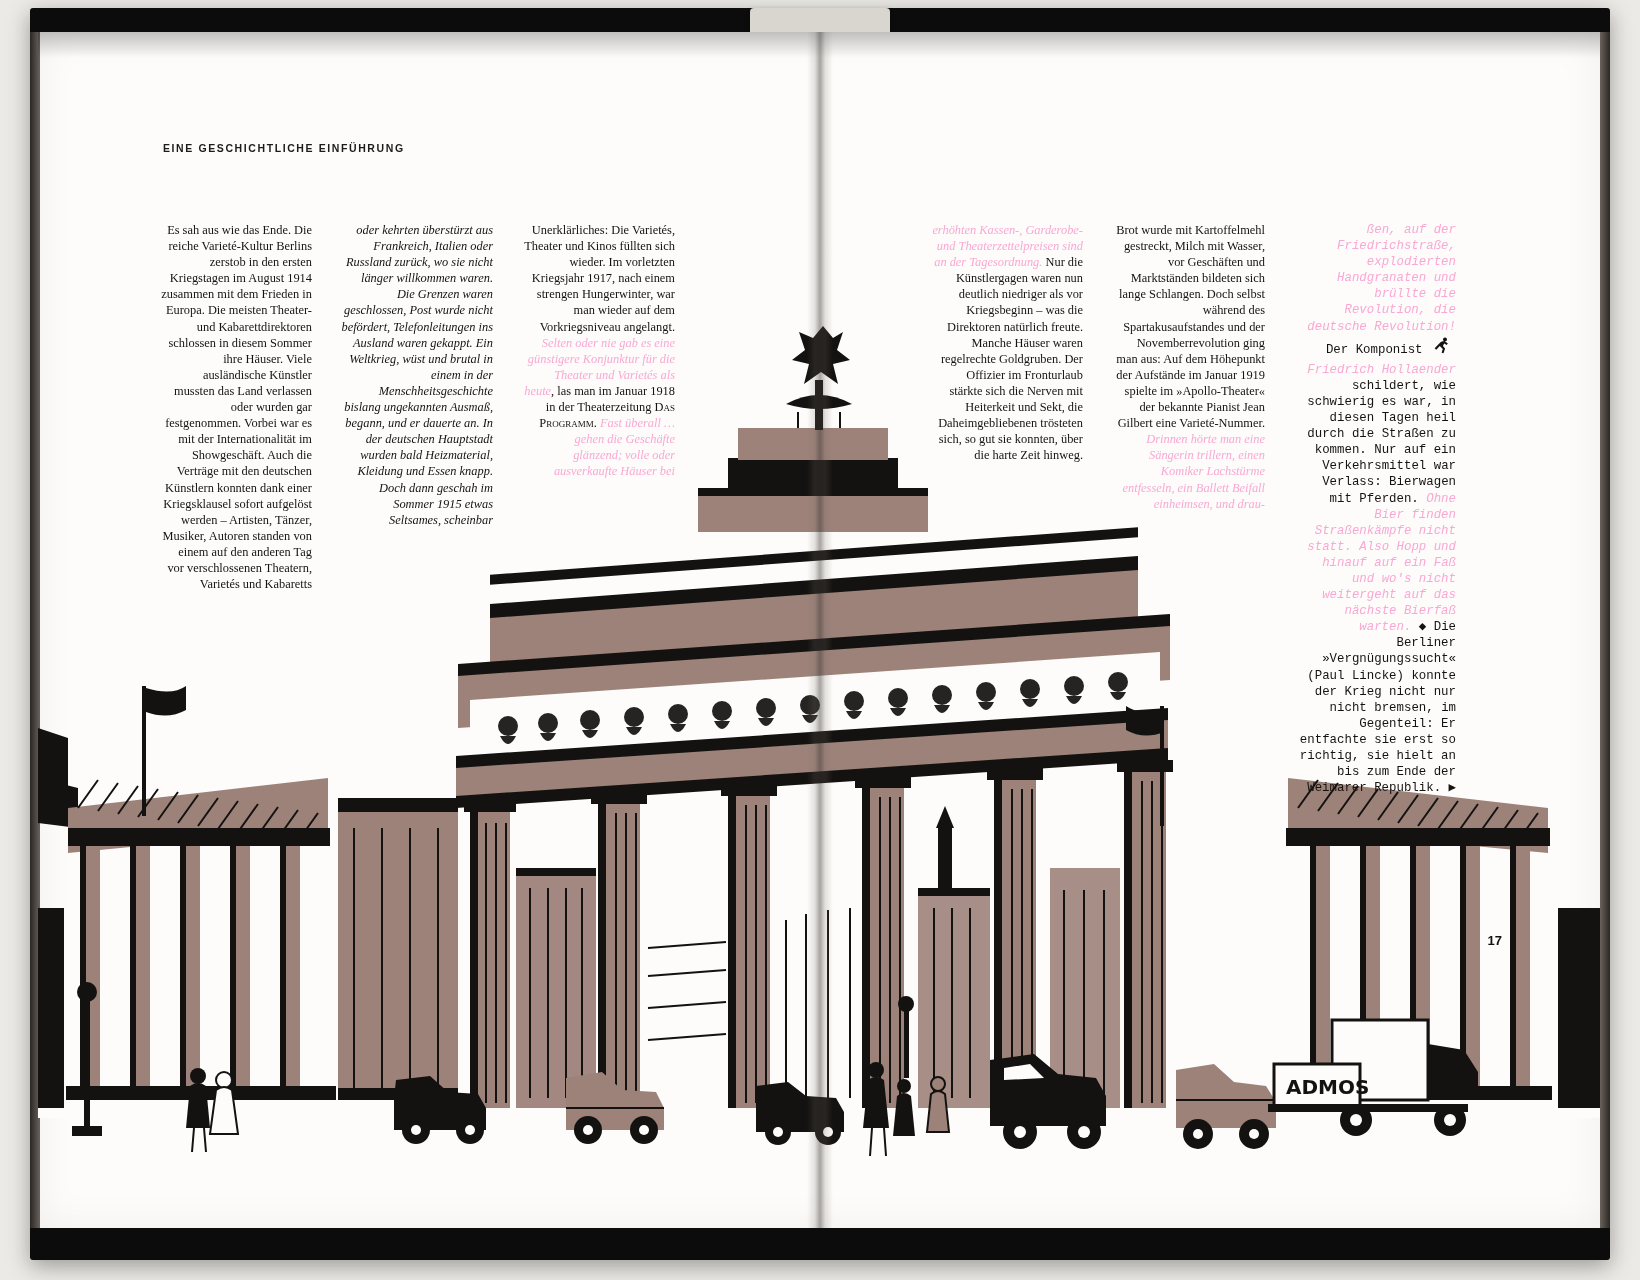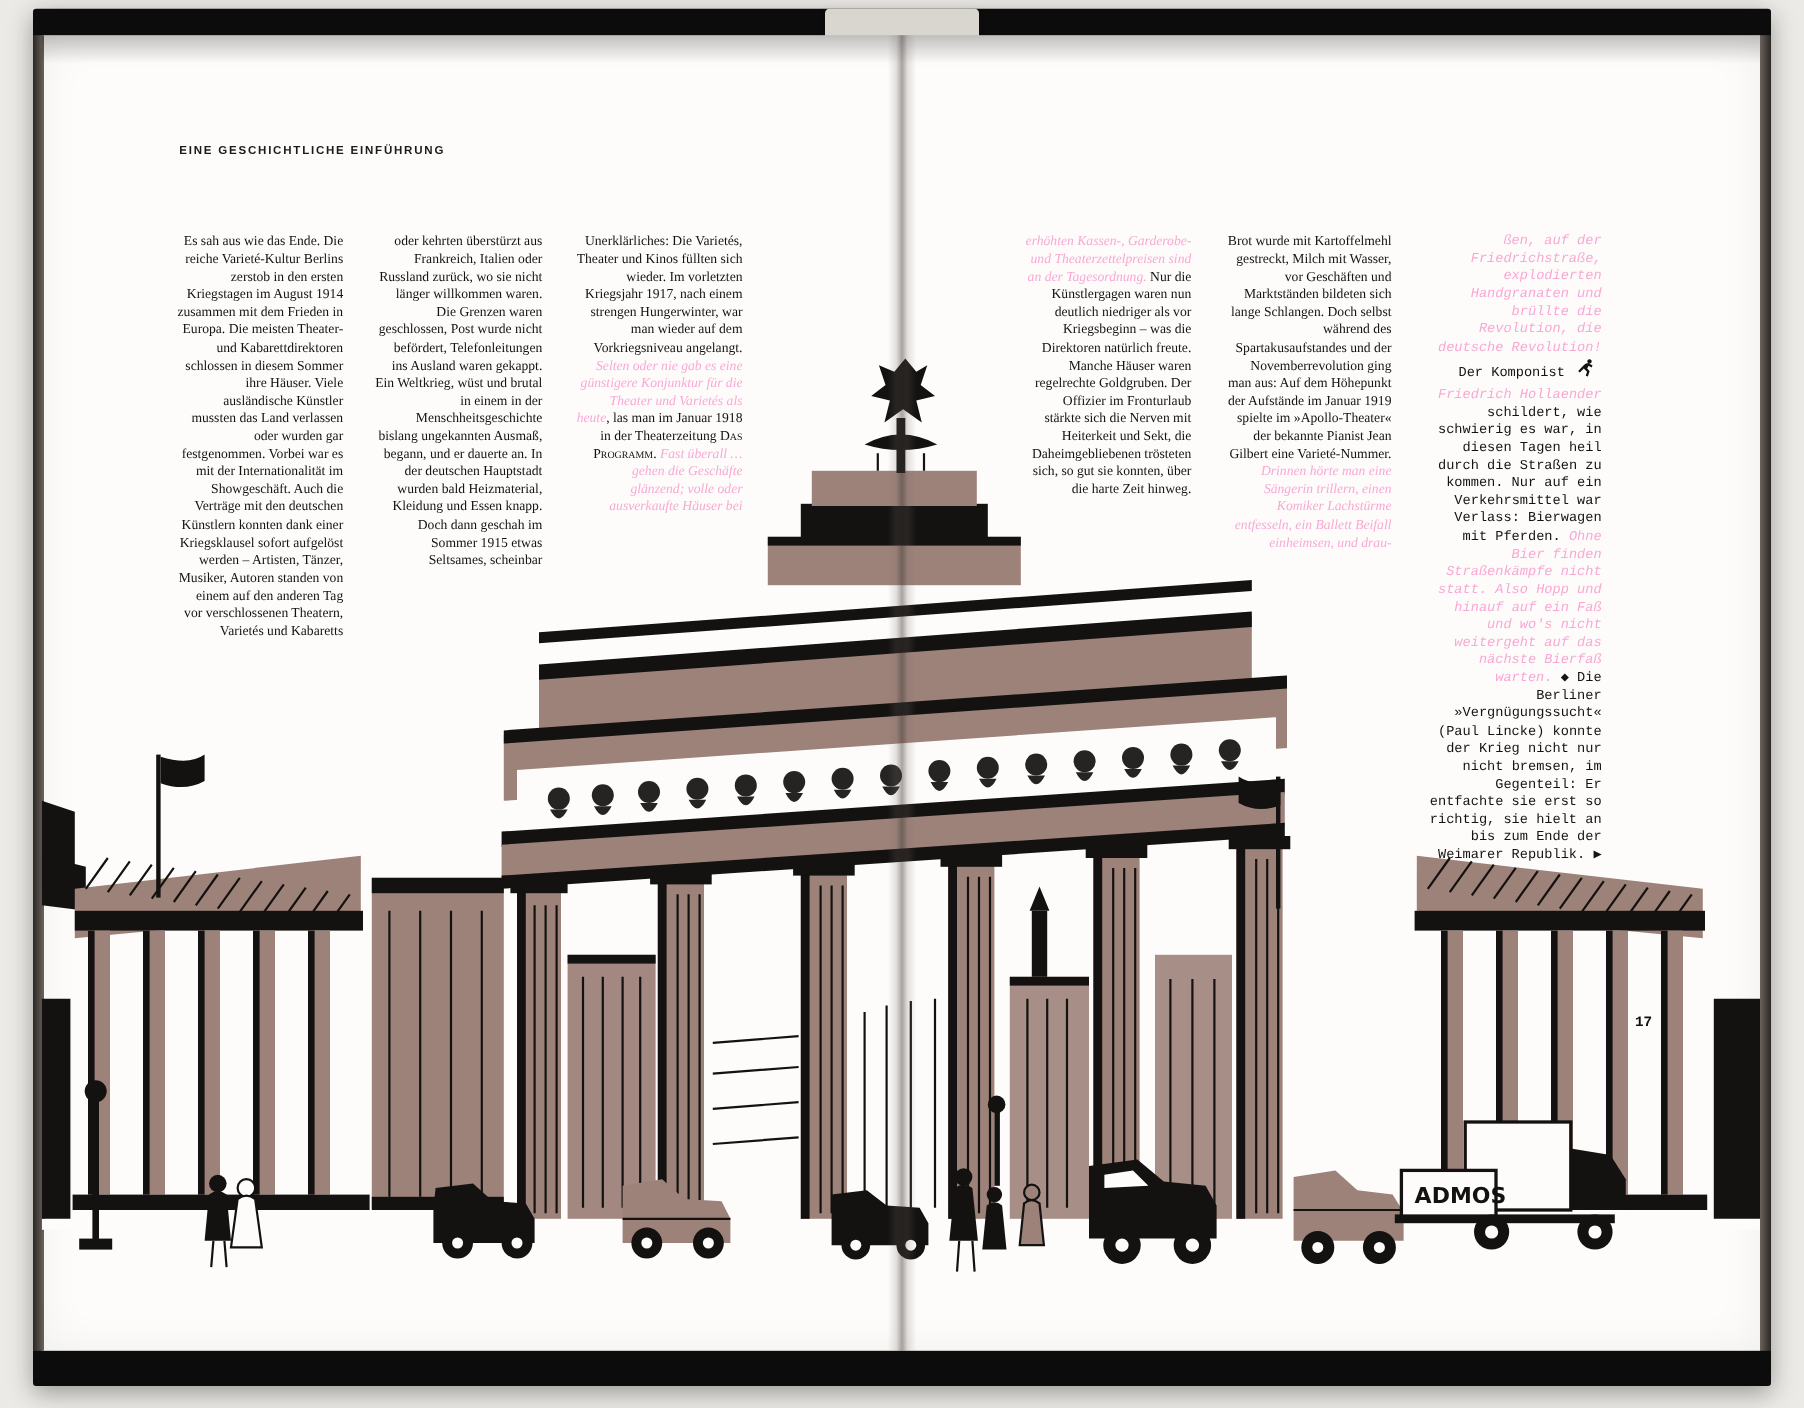--- a/index.html
+++ b/index.html
@@ -46,21 +46,21 @@
   .edge-left{
     position:absolute;left:0;top:24px;width:10px;height:1196px;
     background:linear-gradient(90deg,#2a2724,#6a625c);
   }
   .edge-right{
     position:absolute;right:0;top:24px;width:10px;height:1196px;
     background:linear-gradient(270deg,#2a2724,#6a625c);
   }
 
   
-  .content{position:absolute;left:8px;top:25px;width:1562px;height:968px;overflow:hidden;z-index:20;}
+  .content{position:absolute;left:8px;top:36px;width:1562px;height:968px;overflow:hidden;z-index:20;}
 
   .eyebrow{
     position:absolute;left:125px;top:98px;
     font-family:"Liberation Sans", sans-serif;
     font-size:10.5px;letter-spacing:1.6px;color:#1b1b1b;font-weight:600;
   }
   .headline{
     position:absolute;left:122px;top:113px;
     font-family:"DejaVu Sans", sans-serif;
     font-size:30px;font-weight:800;letter-spacing:.5px;color:#111;
@@ -69,29 +69,29 @@
   .col{
     position:absolute;top:178px;width:152px;
     font-size:12.4px;line-height:16.1px;color:#16130f;
     text-align:right;
     hyphens:auto;
   }
   .col p{margin:0;}
   .col .it{font-style:italic;color:#f9a8d4;}
   .col .sc{font-variant:small-caps;}
   .c1{left:122px;}
-  .c2{left:303px;}
+  .c2{left:303px;font-style:italic;}
   .c3{left:485px;}
   .c4{left:893px;}
   .c5{left:1075px;}
   .c6{left:1258px;width:160px;font-family:Liberation Mono, monospace;}
 
   .folio{
     position:absolute;right:98px;bottom:64px;
-    font-family:Liberation Mono, monospace;
+    font-family:Liberation Sans, sans-serif;
     font-size:13px;font-weight:700;color:#111;
   }
 
   .dancer{
     display:inline-block;vertical-align:-4px;margin:0 2px;
   }
 
   
   .art{position:absolute;left:8px;top:300px;width:1562px;height:920px;z-index:10;}
   .art svg{display:block;}

